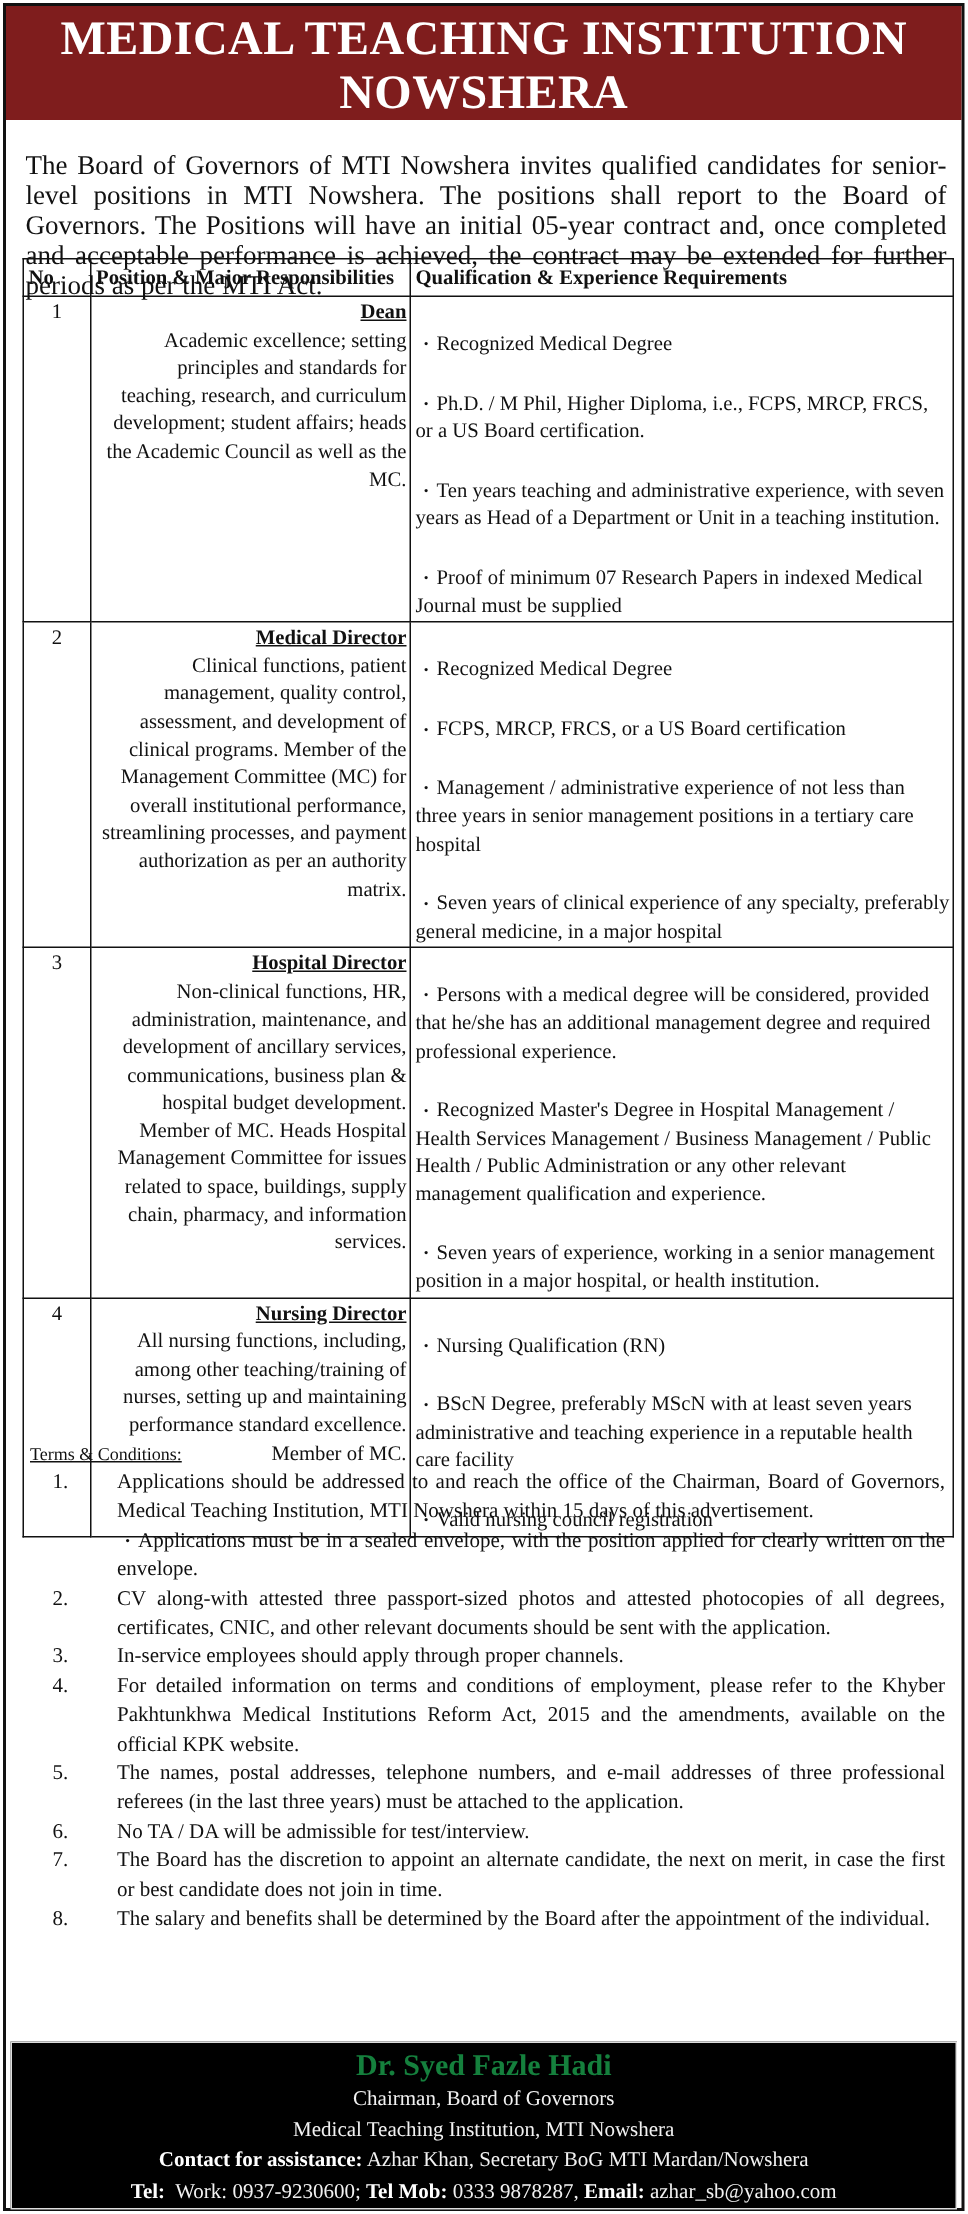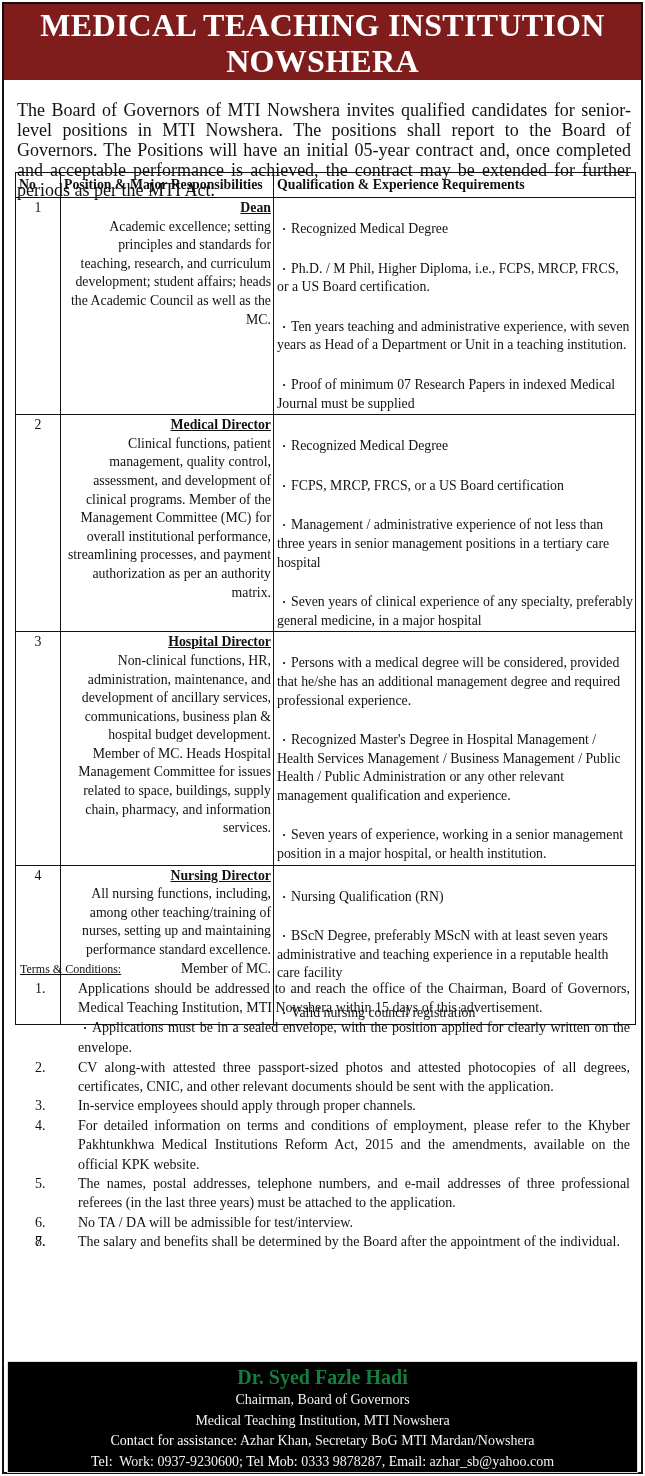--- a/index.html
+++ b/index.html
@@ -124,21 +124,21 @@
     font-weight: bold;
     font-size: 20px;
     line-height: 26px;
     margin-top: 2px;
     color: #15803d;
   }
   .sig-line {
     font-size: 14px;
     line-height: 20.5px;
   }
-  .sig-line b { font-weight: normal; color: #fff; }
+  .sig-line b { font-weight: bold; color: #fff; }
 </style>
 </head>
 <body>
 
 <div class="page">
 
   <div class="header">
     <div>MEDICAL TEACHING INSTITUTION</div>
     <div>NOWSHERA</div>
   </div>
@@ -236,20 +236,21 @@
     <div class="term">
       <span class="term-num">5.</span>
       <span>The names, postal addresses, telephone numbers, and e-mail addresses of three professional referees (in the last three years) must be attached to the application.</span>
     </div>
     <div class="term">
       <span class="term-num">6.</span>
       <span>No TA / DA will be admissible for test/interview.</span>
     </div>
     <div class="term">
       <span class="term-num">7.</span>
+      <span>The Board has the discretion to appoint an alternate candidate, the next on merit, in case the first or best candidate does not join in time.</span>
     </div>
     <div class="term">
       <span class="term-num">8.</span>
       <span>The salary and benefits shall be determined by the Board after the appointment of the individual.</span>
     </div>
   </div>
 
   <div class="footer">
     <div class="sig-name">Dr. Syed Fazle Hadi</div>
     <div class="sig-line">Chairman, Board of Governors</div>

